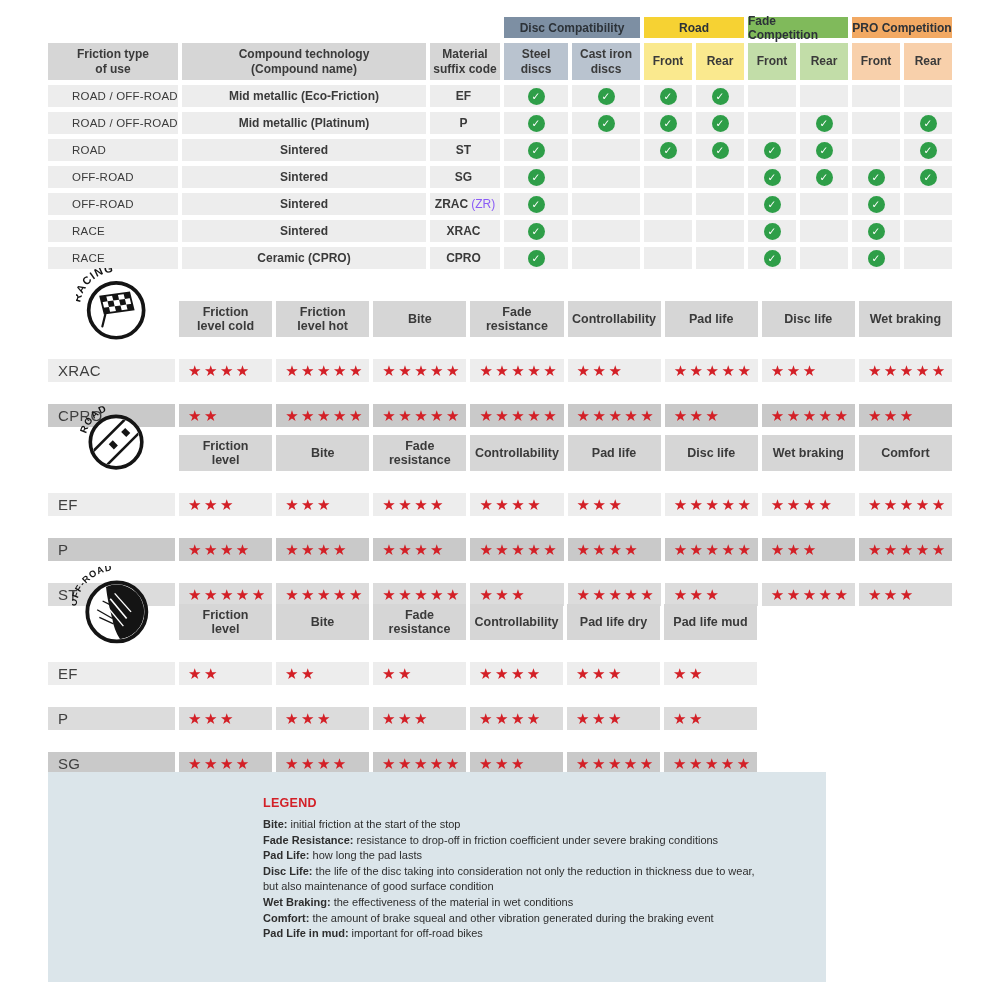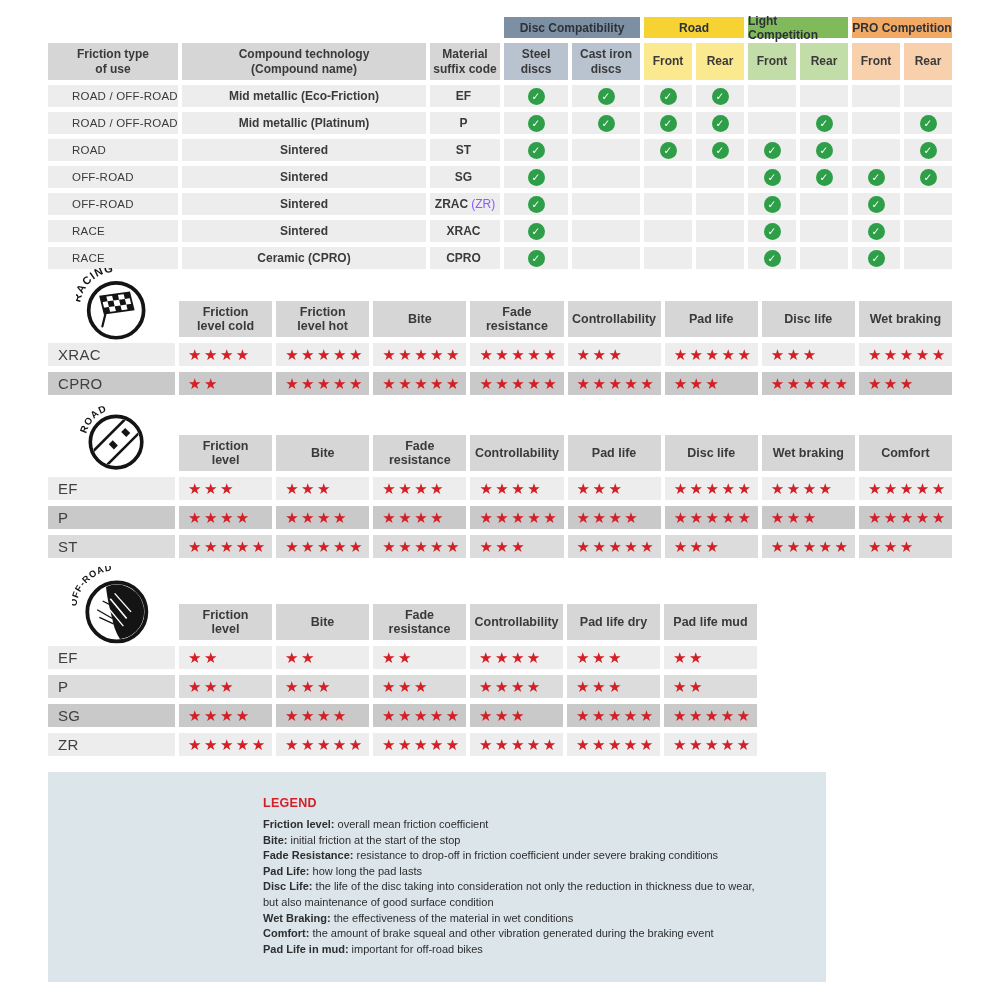--- a/index.html
+++ b/index.html
@@ -28,21 +28,21 @@
   .tech,.code{justify-content:center;font-weight:700}
   .note{color:#8b5cf6;margin-left:3px;font-weight:400}
   .chk{justify-content:center}
   .tick{width:17px;height:17px;border-radius:50%;background:var(--check-green);display:none;
     align-items:center;justify-content:center;color:#fff;font-size:10.5px;font-weight:700;
     font-family:"DejaVu Sans",sans-serif}
   .tick::after{content:"✓"}
   .chk.on .tick{display:flex}
 
   
-  .rate{position:absolute;display:grid;gap:6px 4px}
+  .rate{position:absolute;display:grid;gap:22px 4px}
   #racing{left:48px;top:301px;width:904px;grid-template-columns:127px repeat(8,1fr);grid-template-rows:36px 23px 23px}
   #road{left:48px;top:435px;width:904px;grid-template-columns:127px repeat(8,1fr);grid-template-rows:36px 23px 23px 23px}
   #offroad{left:48px;top:604px;width:709px;grid-template-columns:127px repeat(6,93px);grid-template-rows:36px 23px 23px 23px 23px}
   .rate .rhd{background:#d6d6d6;display:flex;align-items:center;justify-content:center;text-align:center;
     font-weight:700;font-size:12.5px;line-height:1.15;color:#3a3a3a;white-space:pre-line}
   .rate .blank{background:transparent}
   .rlabel{display:flex;align-items:center;padding-left:10px;font-size:15px;color:#3f3f3f;letter-spacing:.3px}
   .stars{display:flex;align-items:center;padding-left:9px;font-family:"DejaVu Sans",sans-serif;
     font-size:15px;letter-spacing:2.5px;color:var(--star-red);overflow:hidden}
   .sl{background:#ededed}.sm{background:#dcdcdc}.sd{background:#c9c9c9}
@@ -60,21 +60,21 @@
   .lg-line{font-size:11px;color:#2e2e2e;line-height:15.6px}
   .lg-line .t{font-weight:700}
 </style>
 </head>
 <body>
 
 <div id="compat">
   <div class="ghd empty span3"></div>
   <div class="ghd g-disc span2">Disc Compatibility</div>
   <div class="ghd g-road span2">Road</div>
-  <div class="ghd g-light span2">Light Competition</div>
+  <div class="ghd g-light span2">Fade Competition</div>
   <div class="ghd g-pro span2">PRO Competition</div>
 
   <div class="hd">Friction type
 of use</div>
   <div class="hd">Compound technology
 (Compound name)</div>
   <div class="hd">Material
 suffix code</div>
   <div class="hd s-disc">Steel
 discs</div>
@@ -434,21 +434,20 @@
   <div class="stars sl">★★★★★</div>
   <div class="stars sl">★★★★★</div>
   <div class="stars sl">★★★★★</div>
   <div class="stars sl">★★★★★</div>
   <div class="stars sl">★★★★★</div>
   <div class="stars sl">★★★★★</div>
 </div>
 
 <div id="legend">
   <div class="lg-title">LEGEND</div>
-  <div class="lg-line"><span class="t">Friction level:</span><span> overall mean friction coefficient</span></div>
   <div class="lg-line"><span class="t">Bite:</span><span> initial friction at the start of the stop</span></div>
   <div class="lg-line"><span class="t">Fade Resistance:</span><span> resistance to drop-off in friction coefficient under severe braking conditions</span></div>
   <div class="lg-line"><span class="t">Pad Life:</span><span> how long the pad lasts</span></div>
   <div class="lg-line"><span class="t">Disc Life:</span><span> the life of the disc taking into consideration not only the reduction in thickness due to wear,</span></div>
   <div class="lg-line"><span class="t"></span><span>but also maintenance of good surface condition</span></div>
   <div class="lg-line"><span class="t">Wet Braking:</span><span> the effectiveness of the material in wet conditions</span></div>
   <div class="lg-line"><span class="t">Comfort:</span><span> the amount of brake squeal and other vibration generated during the braking event</span></div>
   <div class="lg-line"><span class="t">Pad Life in mud:</span><span> important for off-road bikes</span></div>
 </div>
 

